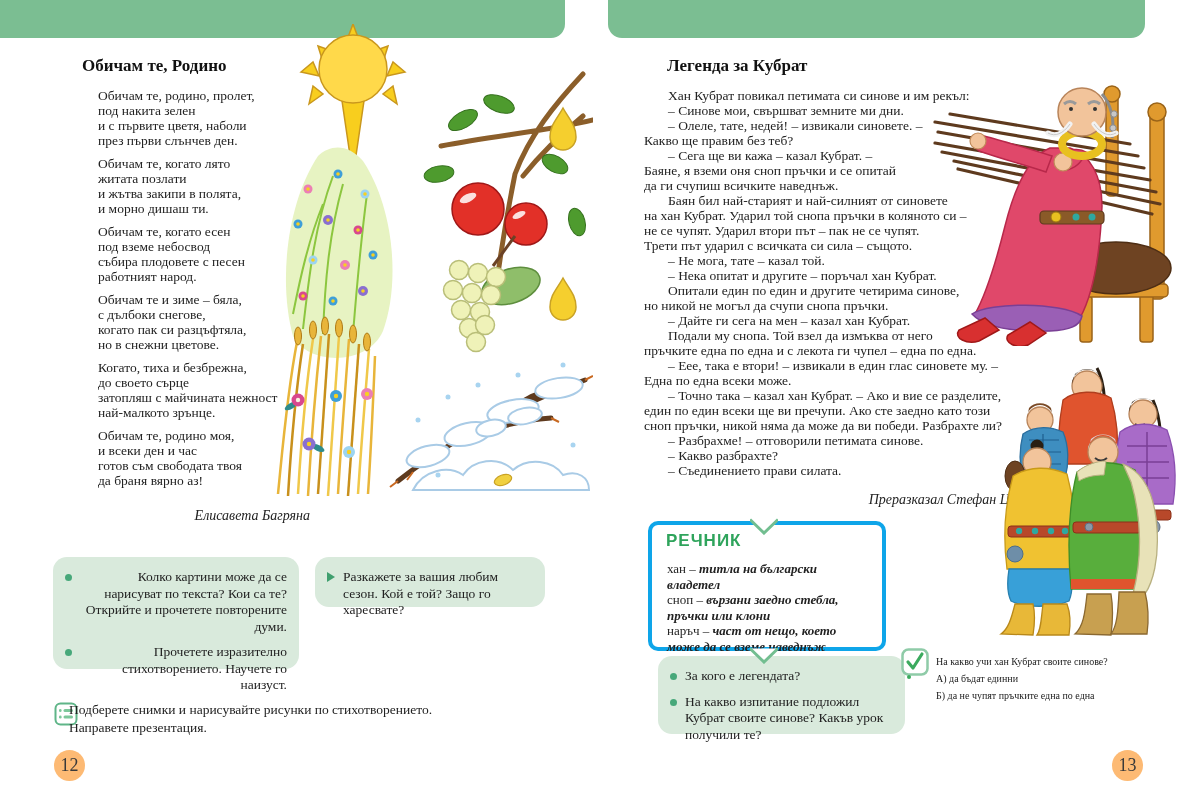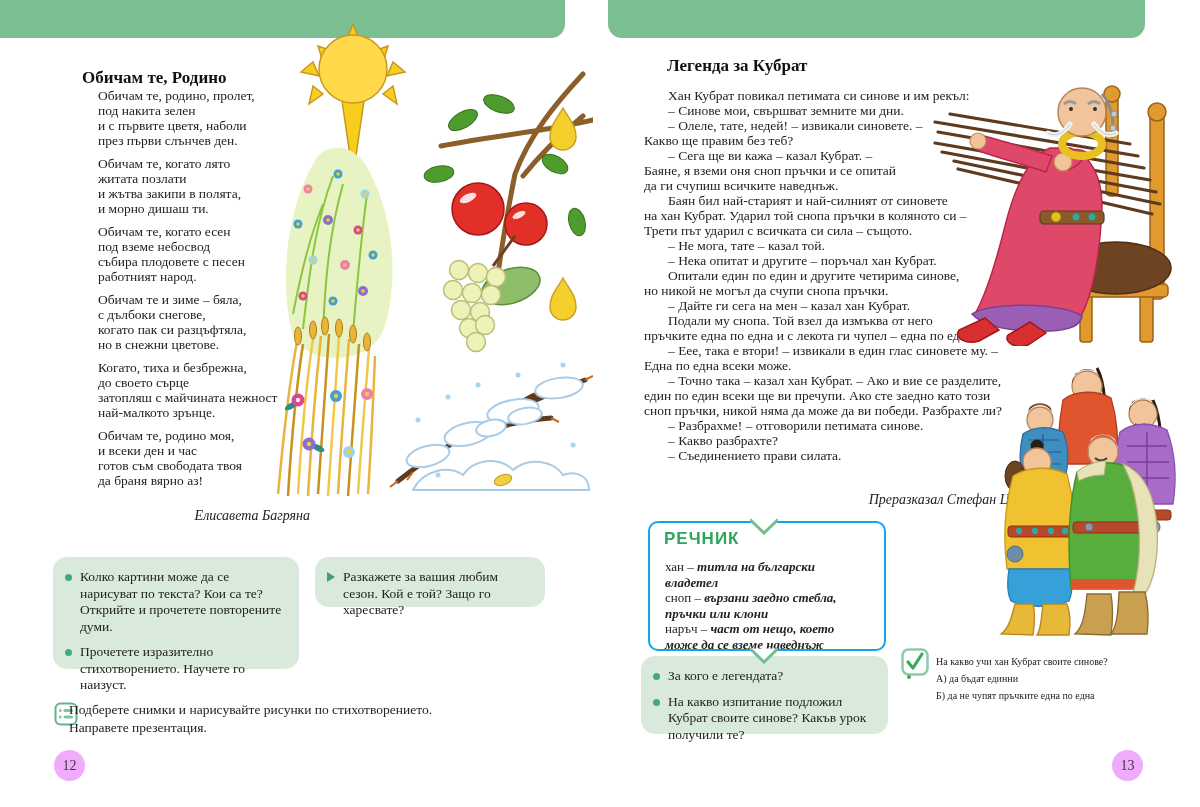--- a/index.html
+++ b/index.html
@@ -18,59 +18,59 @@
   .poem-author{position:absolute;left:82px;top:508px;width:228px;text-align:right;
                font-style:italic;font-size:14px;}
   
   .story{position:absolute;left:644px;top:88px;}
   .story-line{font-size:13.5px;line-height:15px;white-space:nowrap;}
   .story-line.indent{padding-left:24px;}
   .story-author{position:absolute;left:644px;top:492px;width:392px;text-align:right;
                 font-style:italic;font-size:14px;}
   
   .greenbox{position:absolute;background:#D9EADC;border-radius:14px;box-sizing:border-box;padding:12px 12px 8px 12px;}
-  #box1{left:53px;top:557px;width:246px;height:112px;}
+  #box1{left:53px;top:557px;width:246px;height:112px;text-align:right;}
   #box2{left:315px;top:557px;width:230px;height:50px;}
-  #qbox{left:641px;top:656px;width:247px;height:78px;}
+  #qbox{left:658px;top:656px;width:247px;height:78px;}
   .task-item{display:flex;gap:8px;margin-bottom:9px;font-size:13.5px;line-height:16.5px;}
   .marker{flex:none;}
   .marker.dot{width:7px;height:7px;border-radius:50%;background:#47A87A;margin-top:5px;}
   .marker.tri{width:0;height:0;border-left:8px solid #3F9F6E;border-top:5px solid transparent;
               border-bottom:5px solid transparent;margin-top:3px;}
   
   .vocab-box{position:absolute;left:648px;top:521px;width:238px;height:130px;box-sizing:border-box;
-             border:2px solid #0ea5e9;border-radius:10px;background:#fff;}
+             border:4px solid #0ea5e9;border-radius:10px;background:#fff;}
   .vocab-title{position:absolute;left:14px;top:6px;font-family:"Liberation Sans","DejaVu Sans",sans-serif;
                font-weight:800;font-size:17px;color:#2FA45C;letter-spacing:1px;}
   .vocab-entries{position:absolute;left:15px;top:36px;width:205px;font-size:13px;line-height:15.5px;}
   .vword{font-style:normal;}
   .vdef{font-style:italic;font-weight:600;}
   .vnotch{position:absolute;z-index:3;}
   
   .quiz{position:absolute;left:936px;top:653px;width:262px;font-size:10px;line-height:17px;}
   .quiz-option{white-space:nowrap;}
   
   .ptask-text{position:absolute;left:69px;top:701px;font-size:13.5px;line-height:18px;}
   .ptask-line{white-space:nowrap;}
   
-  .pagenum{position:absolute;width:31px;height:31px;border-radius:50%;background:#f0abfc;
-           display:flex;align-items:center;justify-content:center;font-size:14px;color:#3A3A3A;}
+  .pagenum{position:absolute;width:31px;height:31px;border-radius:50%;background:#fdba74;
+           display:flex;align-items:center;justify-content:center;font-size:18px;color:#3A3A3A;}
   #pagenum-left{left:54px;top:750px;}
   #pagenum-right{left:1112px;top:750px;}
   .ill{position:absolute;}
 </style>
 </head>
 <body>
 
 <div class="spread">
 
   <div class="bar bar-left"></div>
   <div class="bar bar-right"></div>
 
-  <div class="title" style="left:82px;top:68px;">Обичам те, Родино</div>
+  <div class="title" style="left:82px;top:56px;">Обичам те, Родино</div>
 
   <div class="poem" id="poem-stanzas">
       <div class="stanza">
         <div class="poem-line">Обичам те, родино, пролет,</div>
         <div class="poem-line">под накита зелен</div>
         <div class="poem-line">и с първите цветя, наболи</div>
         <div class="poem-line">през първи слънчев ден.</div>
       </div>
       <div class="stanza">
         <div class="poem-line">Обичам те, когато лято</div>
@@ -288,20 +288,21 @@
   <div class="story" id="story-lines">
       <div class="story-line indent">Хан Кубрат повикал петимата си синове и им рекъл:</div>
       <div class="story-line indent">– Синове мои, свършват земните ми дни.</div>
       <div class="story-line indent">– Олеле, тате, недей! – извикали синовете. –</div>
       <div class="story-line">Какво ще правим без теб?</div>
       <div class="story-line indent">– Сега ще ви кажа – казал Кубрат. –</div>
       <div class="story-line">Баяне, я вземи оня сноп пръчки и се опитай</div>
       <div class="story-line">да ги счупиш всичките наведнъж.</div>
       <div class="story-line indent">Баян бил най-старият и най-силният от синовете</div>
       <div class="story-line">на хан Кубрат. Ударил той снопа пръчки в коляното си –</div>
+      <div class="story-line">не се чупят. Ударил втори път – пак не се чупят.</div>
       <div class="story-line">Трети път ударил с всичката си сила – същото.</div>
       <div class="story-line indent">– Не мога, тате – казал той.</div>
       <div class="story-line indent">– Нека опитат и другите – поръчал хан Кубрат.</div>
       <div class="story-line indent">Опитали един по един и другите четирима синове,</div>
       <div class="story-line">но никой не могъл да счупи снопа пръчки.</div>
       <div class="story-line indent">– Дайте ги сега на мен – казал хан Кубрат.</div>
       <div class="story-line indent">Подали му снопа. Той взел да измъква от него</div>
       <div class="story-line">пръчките една по една и с лекота ги чупел – една по една.</div>
       <div class="story-line indent">– Еее, така е втори! – извикали в един глас синовете му. –</div>
       <div class="story-line">Една по една всеки може.</div>

